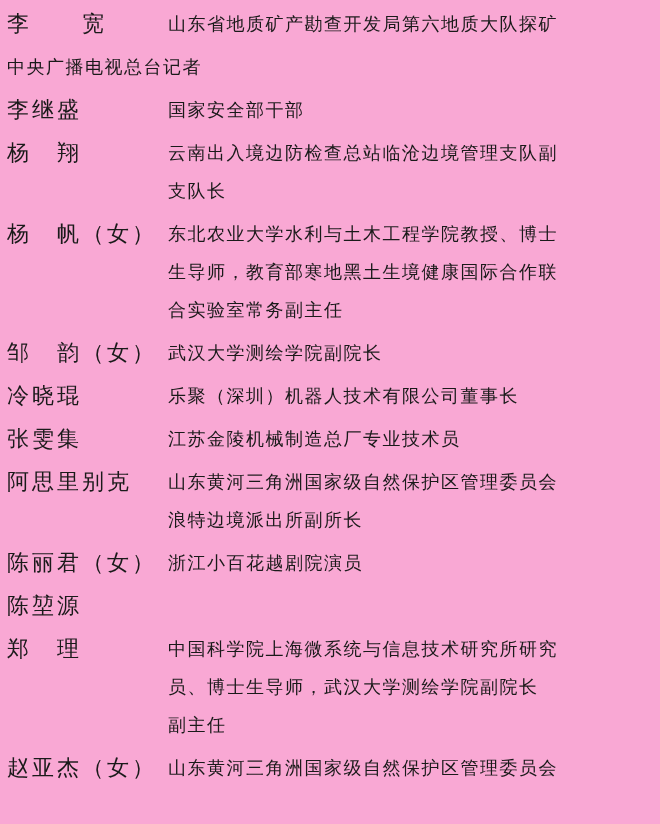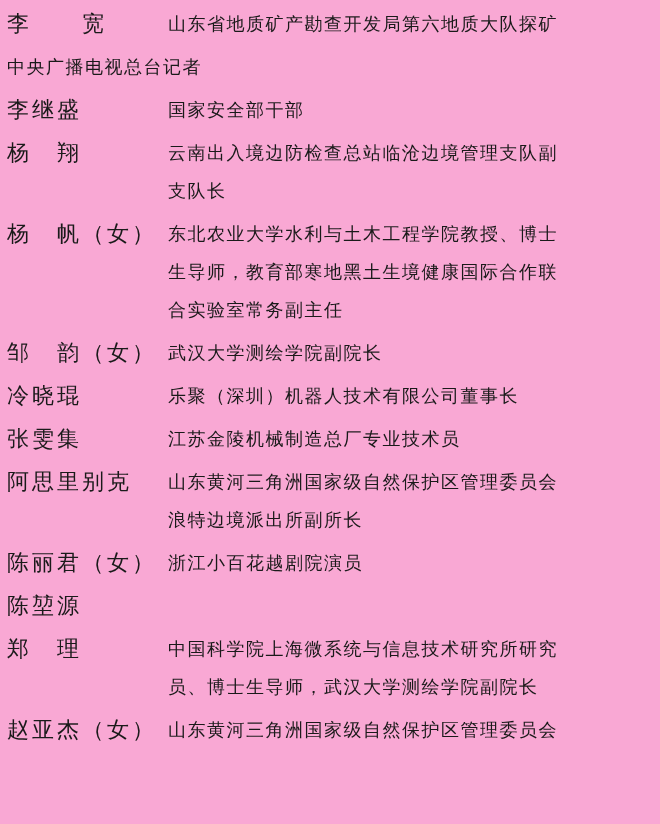--- a/index.html
+++ b/index.html
@@ -126,20 +126,21 @@
 
   <div class="entry">
     <div class="name-cell">陈堃源</div>
   </div>
 
   <div class="entry">
     <div class="name-cell">郑　理</div>
     <div class="desc-cell">
           <div class="desc-line">中国科学院上海微系统与信息技术研究所研究</div>
           <div class="desc-line">员、博士生导师，武汉大学测绘学院副院长</div>
+          <div class="desc-line">副主任</div>
         </div>
   </div>
 
   <div class="entry">
     <div class="name-cell">赵亚杰（女）</div>
     <div class="desc-cell">
           <div class="desc-line">山东黄河三角洲国家级自然保护区管理委员会</div>
         </div>
   </div>
 </div>

